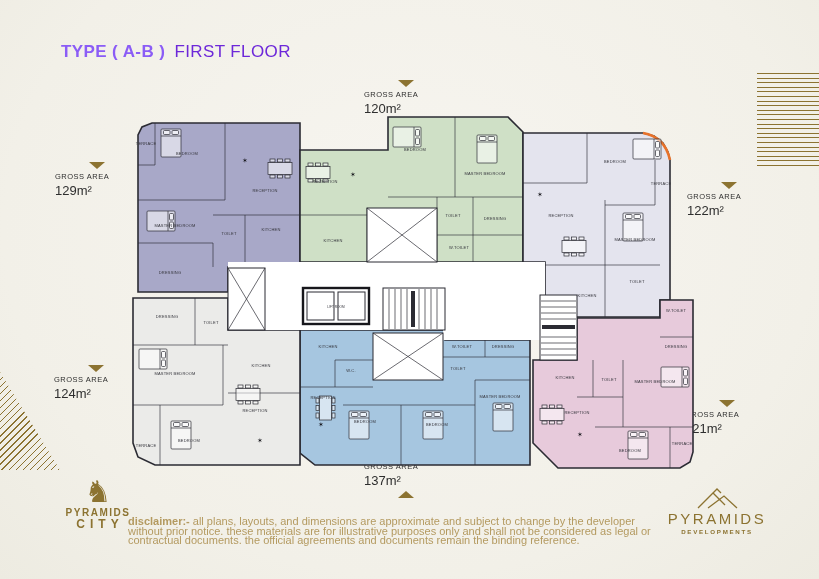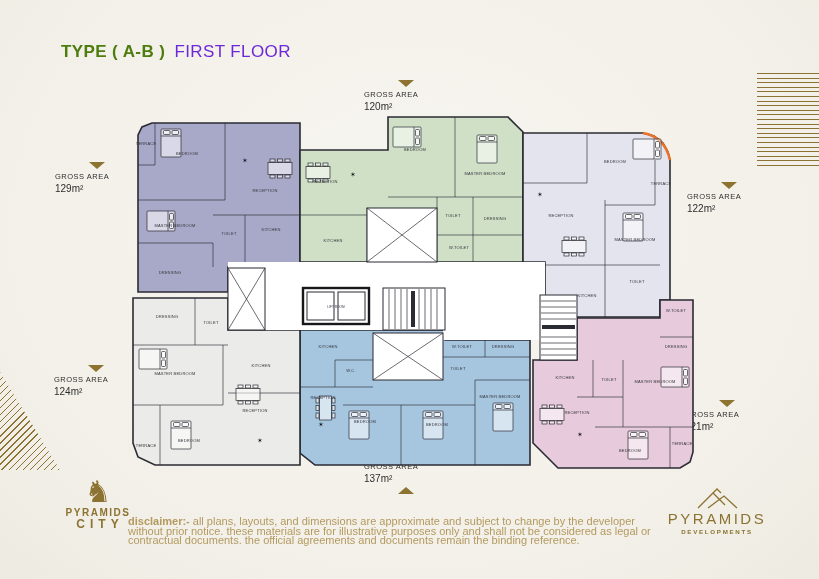--- a/index.html
+++ b/index.html
@@ -5,35 +5,35 @@
   html,body{margin:0;padding:0;}
   body{
     width:819px;height:579px;position:relative;overflow:hidden;
     background:#f4f2ec;
     background-image:radial-gradient(ellipse at 50% 40%, #f7f5f0 0%, #f2f0e8 70%, #edebe1 100%);
     font-family:"Liberation Sans", sans-serif;
   }
   .abs{position:absolute;}
   
   .title{left:61px;top:42px;font-size:17px;letter-spacing:.4px;white-space:nowrap;}
-  .t-bold{font-weight:700;color:#4d7c0f;}
+  .t-bold{font-weight:700;color:#8b5cf6;}
   .t-light{font-weight:400;color:#6d28d9;margin-left:4px;}
   
   .deco-tr{left:757px;top:73px;width:62px;height:93px;
     background:repeating-linear-gradient(180deg,#8c7331 0 1px,transparent 1px 4.6px);}
   .deco-bl{left:0;top:372px;width:60px;height:98px;
     background:repeating-linear-gradient(135deg,#8c7331 0 1px,transparent 1px 5px);
     clip-path:polygon(0 0,100% 100%,0 100%);}
   
   .garea{position:absolute;width:84px;text-align:left;color:#2e2e2e;}
   .tri{width:0;height:0;margin:0 auto 3px auto;}
   .tri-down{border-left:8px solid transparent;border-right:8px solid transparent;border-top:7px solid #8c7331;}
   .tri-up{border-left:8px solid transparent;border-right:8px solid transparent;border-bottom:7px solid #8c7331;margin:3px auto 0 auto;}
   .ga-t{font-size:7.5px;letter-spacing:.5px;}
-  .ga-v{font-size:10px;margin-top:1.5px;}
+  .ga-v{font-size:13px;margin-top:1.5px;}
   
   #plan-svg{left:125px;top:105px;width:575px;height:375px;}
   .room-label{font-size:4px;fill:#35353c;text-anchor:middle;letter-spacing:.2px;font-family:"Liberation Sans",sans-serif;}
   .lift-label{font-size:3.2px;fill:#35353c;text-anchor:middle;font-family:"Liberation Sans",sans-serif;}
   .iwall{stroke:#2b2b33;stroke-width:.8;opacity:.8;fill:none;}
   .corewhite{fill:#ffffff;stroke:none;}
   .shaft{fill:#ffffff;stroke:#2b2b33;stroke-width:1;}
   .shaftline{stroke:#2b2b33;stroke-width:.7;}
   .furn{stroke:#2b2b33;stroke-width:.7;fill:rgba(255,255,255,.55);}
   .star{font-size:7px;fill:#17171c;text-anchor:middle;font-family:"DejaVu Sans",sans-serif;}

